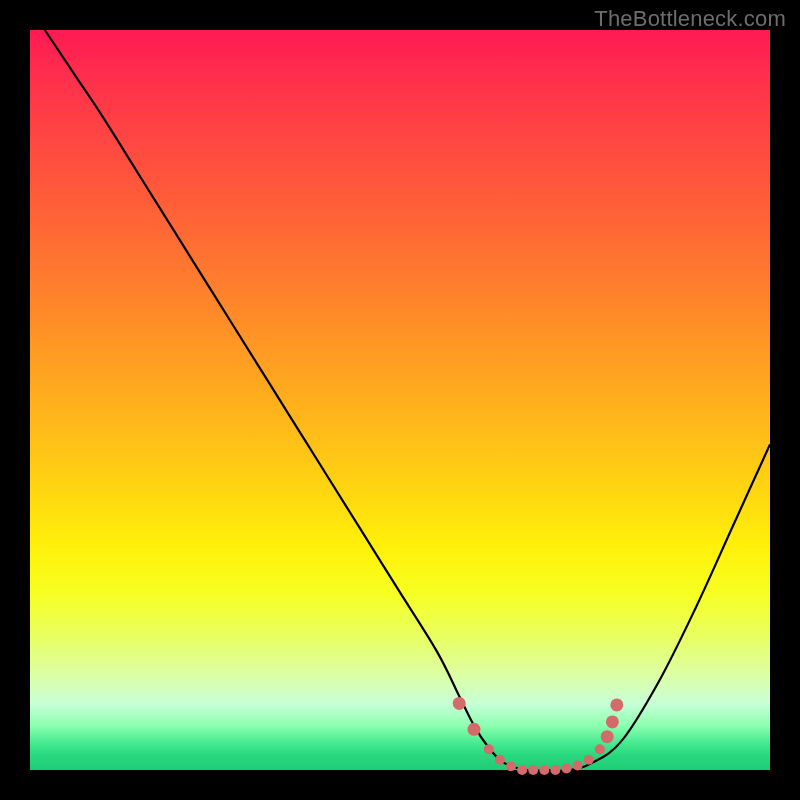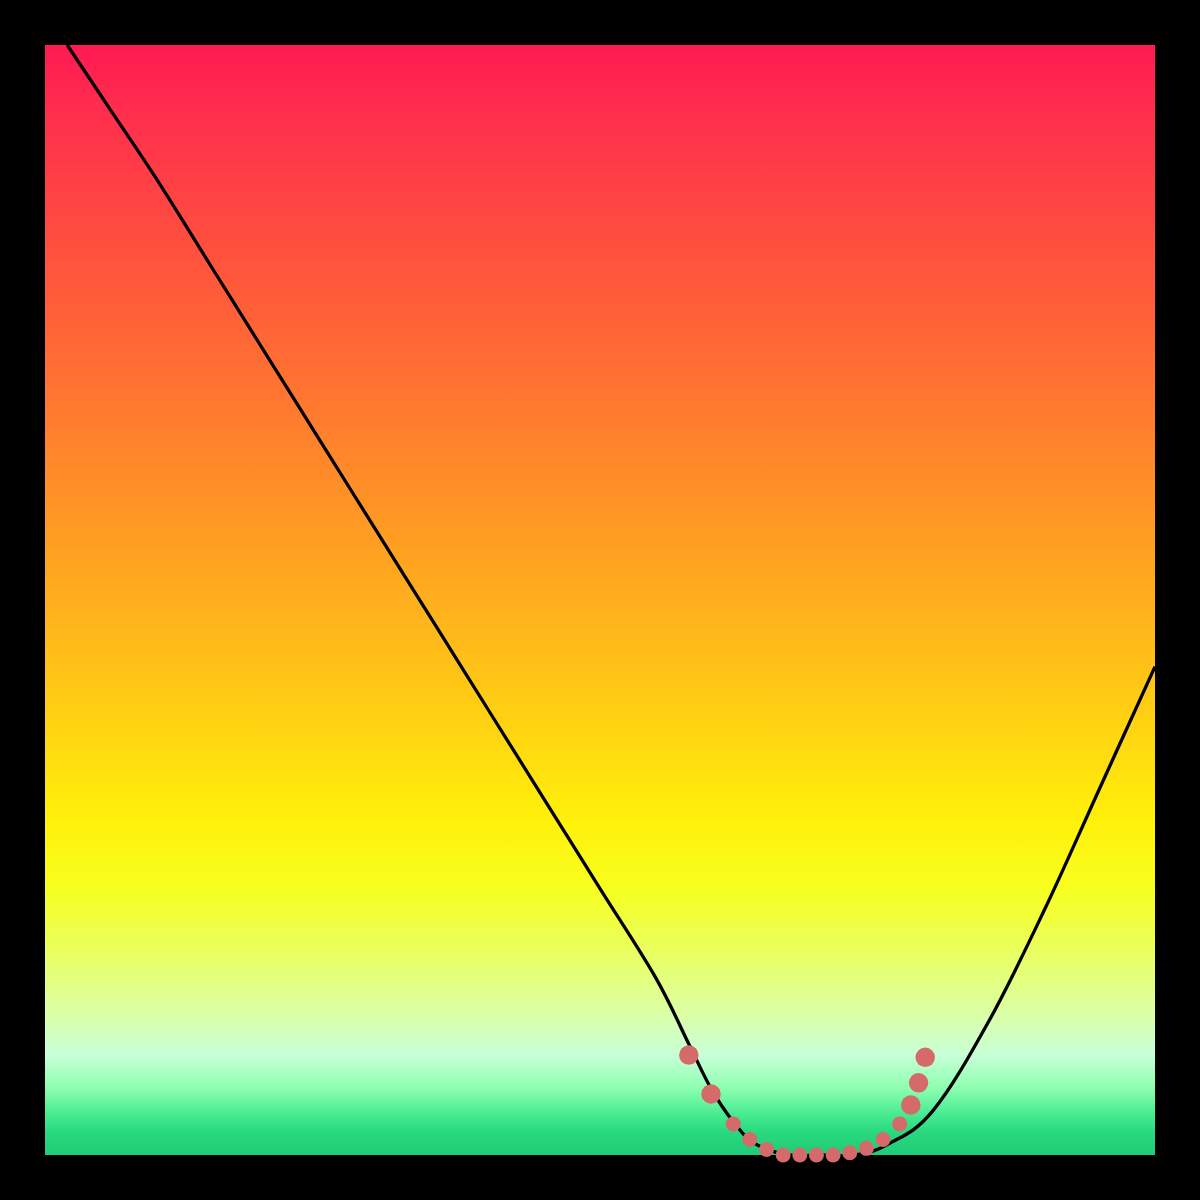--- a/index.html
+++ b/index.html
@@ -86,13 +86,14 @@
           <circle cx="536.5" cy="738.52" r="5" fill="#d46a6a"></circle>
           <circle cx="547.6" cy="735.56" r="5" fill="#d46a6a"></circle>
           <circle cx="558.7" cy="729.64" r="5" fill="#d46a6a"></circle>
           <circle cx="569.8000000000001" cy="719.28" r="5" fill="#d46a6a"></circle>
           <circle cx="577.2" cy="706.7" r="6.5" fill="#d46a6a"></circle>
           <circle cx="582.38" cy="691.9" r="6.5" fill="#d46a6a"></circle>
           <circle cx="586.8199999999999" cy="674.88" r="6.5" fill="#d46a6a"></circle>
         </g>
     </svg>
   </div>
+  <div class="watermark">TheBottleneck.com</div>
 </div>
 
 </body></html>

